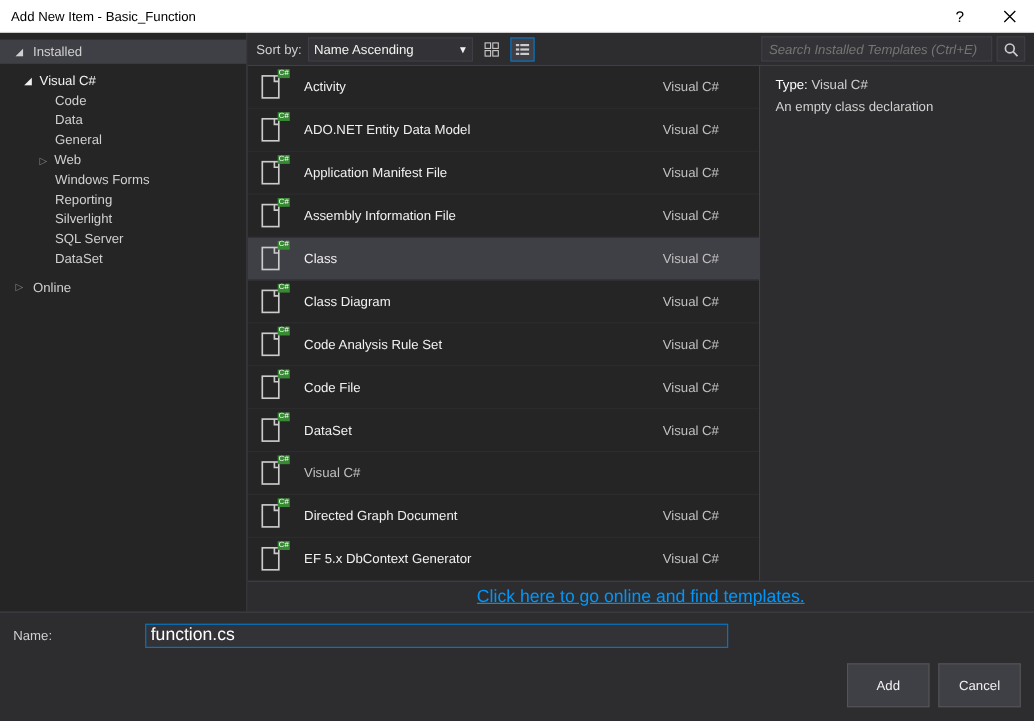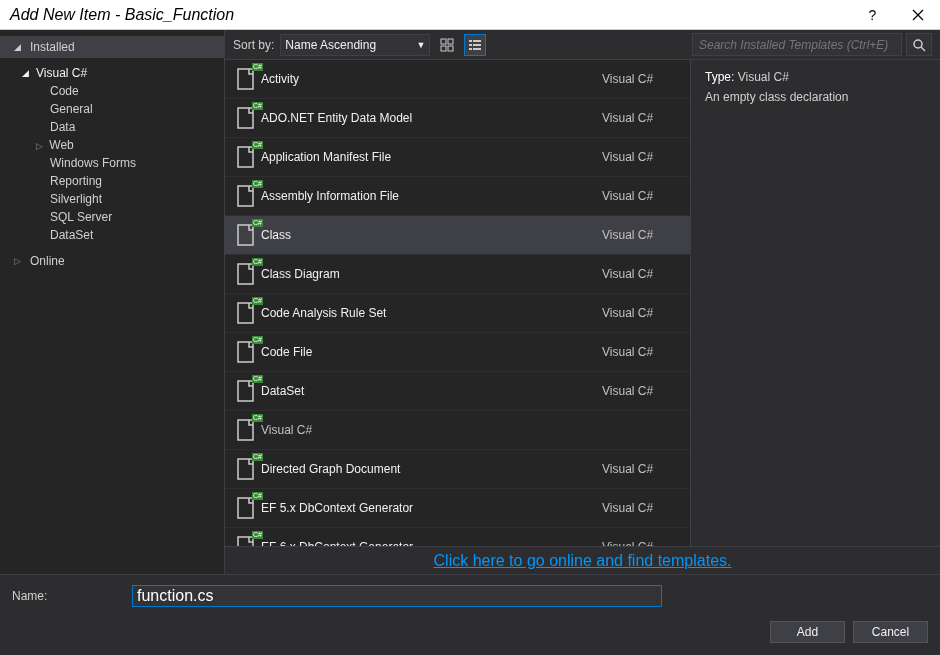--- a/index.html
+++ b/index.html
@@ -16,21 +16,21 @@
   }
   
   .titlebar {
     height: 30px;
     background: #fff;
     color: #000;
     display: flex;
     align-items: center;
     border-bottom: 1px solid #ccc;
   }
-  .titlebar .title { padding-left: 10px; flex: 1; font-size: 16px; font-style: italic; }
+  .titlebar .title { padding-left: 10px; flex: 1; font-size: 12px; }
   .titlebar .tbtn {
     width: 45px; height: 30px; display: flex; align-items: center; justify-content: center;
     color: #000; font-size: 14px;
   }
   
   .main {
     flex: 1;
     display: flex;
     min-height: 0;
   }
@@ -121,21 +121,21 @@
     overflow-y: scroll;
     background: #252526;
   }
   .tlist::-webkit-scrollbar { width: 16px; background:#3e3e42; }
   .tlist::-webkit-scrollbar-thumb { background:#686868; }
   .trow {
     height: 39px;
     display: flex;
     align-items: center;
     padding: 0 8px;
-    gap: 0;
+    gap: 15px;
     border-bottom: 1px solid #2d2d30;
   }
   .trow.sel { background: #3f3f46; }
   .trow .ticon {
     width: 28px; height: 28px;
     display:flex; align-items:center; justify-content:center;
     position: relative;
   }
   .trow .ticon .badge {
     position:absolute; top:-2px; right:-2px;
@@ -174,21 +174,21 @@
     height: 22px;
     background:#333337;
     border:1px solid #007acc;
     color:#fff;
     padding: 0 4px;
     font-size:16px;
     outline:none;
   }
   .btnrow { display:flex; justify-content:flex-end; gap:8px; }
   .btn {
-    width: 75px; height: 22px;
+    width: 75px; height: 40px;
     background:#3f3f46; border:1px solid #555;
     color:#f1f1f1; font-size:12px;
     display:flex; align-items:center; justify-content:center;
   }
   svg { display:block; }
 </style>
 </head>
 <body>
 
 <div class="titlebar">
@@ -207,22 +207,22 @@
     <div class="nav-header sel">
       <span class="tri">◢</span>
       <span>Installed</span>
     </div>
     <div class="nav-root" style="padding-left:22px; margin-top:6px;">
       <span class="tri">◢</span>
       <span>Visual C#</span>
     </div>
     <div id="nav-items">
         <div class="nav-item level2">Code</div>
+        <div class="nav-item level2">Data</div>
         <div class="nav-item level2">General</div>
-        <div class="nav-item level2">Data</div>
         <div class="nav-item level2" style="padding-left: 36px;"><span class="tri" style="color:#888;font-size:9px;">▷</span> Web</div>
         <div class="nav-item level2">Windows Forms</div>
         <div class="nav-item level2">Reporting</div>
         <div class="nav-item level2">Silverlight</div>
         <div class="nav-item level2">SQL Server</div>
         <div class="nav-item level2">DataSet</div>
       </div>
     <div class="nav-header" style="margin-top:6px;">
       <span class="tri" style="color:#888;">▷</span>
       <span>Online</span>

